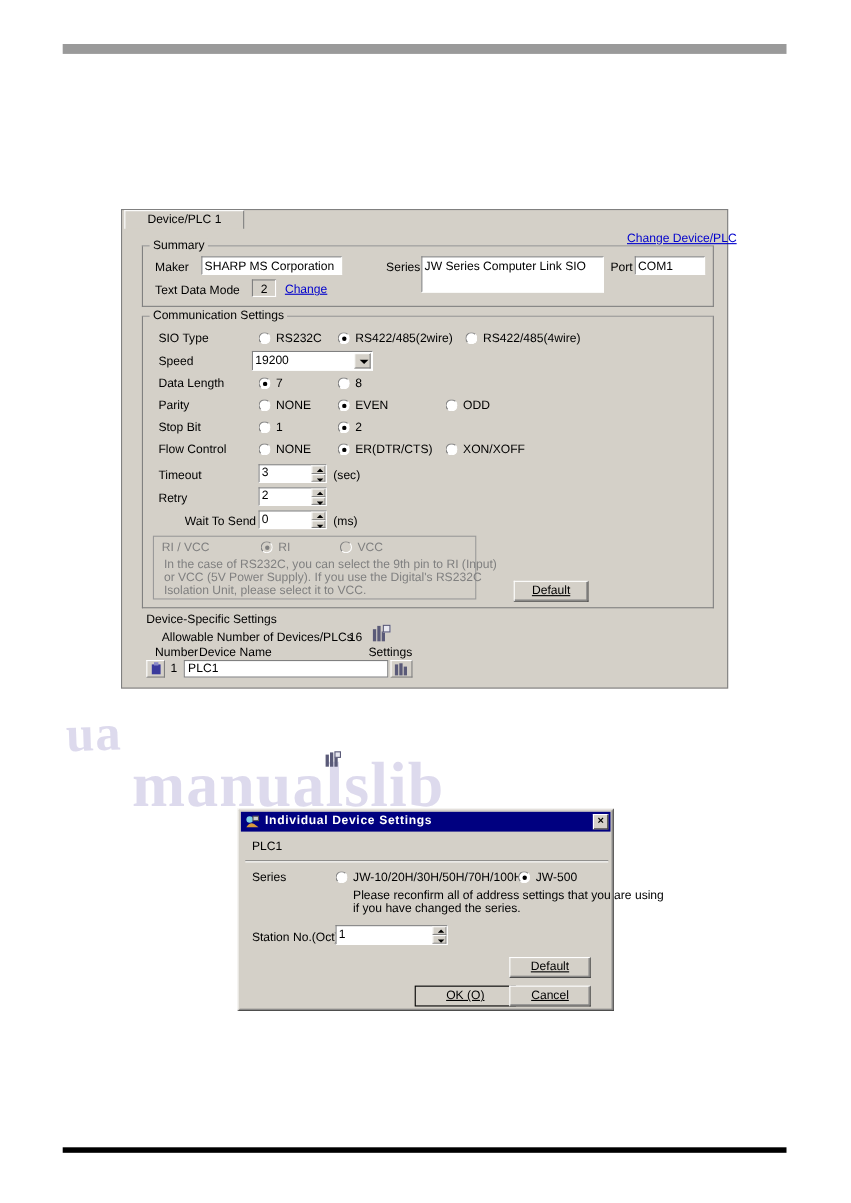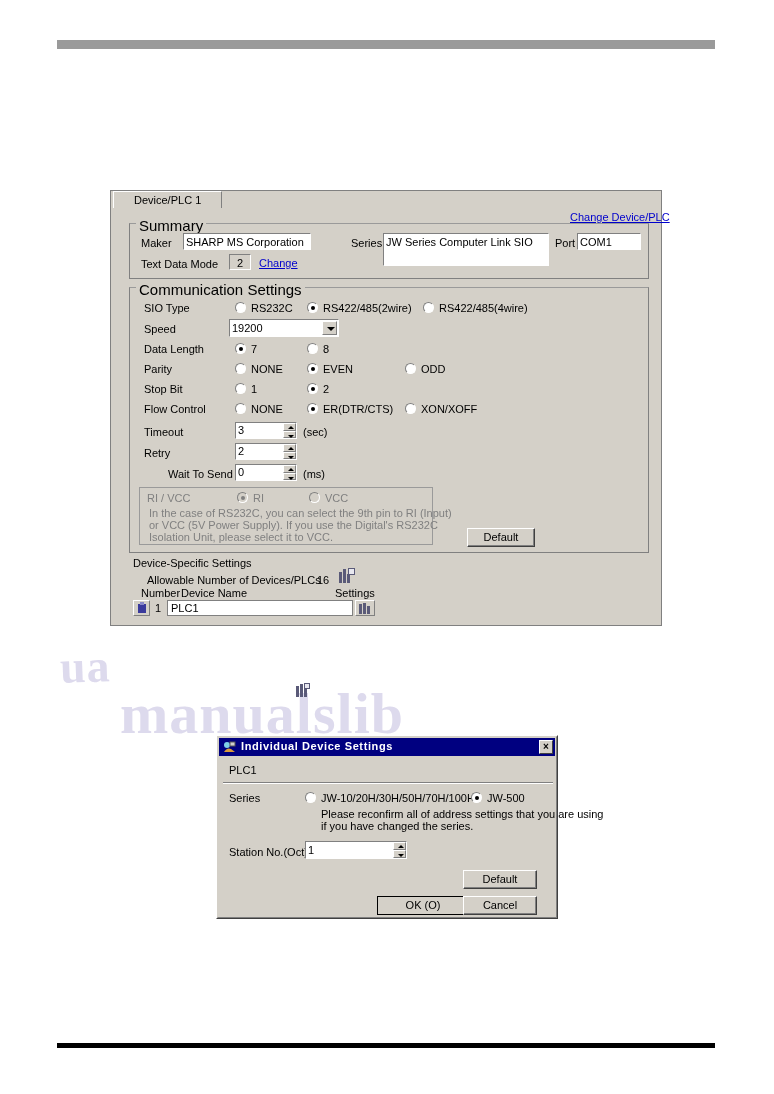--- a/index.html
+++ b/index.html
@@ -34,21 +34,21 @@
   .tabstrip{position:absolute;left:0;top:0;width:100%;height:17px;}
   .tab{
     position:absolute;left:2px;top:0px;height:16px;line-height:16px;
     padding:0 20px;background:#d4d0c8;
     border-left:1px solid #ffffff;border-top:1px solid #ffffff;border-right:1px solid #808080;
     font-size:11px;white-space:nowrap;
   }
 
   .group{position:absolute;border:1px solid #808080;border-top-color:#9a9a9a;}
   .group-label{
-    position:absolute;background:#d4d0c8;padding:0 3px;font-size:15px;
+    position:absolute;background:#d4d0c8;padding:0 3px;font-size:11px;
     top:-7px;left:6px;white-space:nowrap;
   }
 
   .lbl{position:absolute;font-size:11px;white-space:nowrap;color:#000;}
   .lbl.dim{color:#808080;}
 
   .tfield{
     position:absolute;background:#ffffff;box-sizing:border-box;
     border-top:1px solid #808080;border-left:1px solid #808080;
     border-right:1px solid #ffffff;border-bottom:1px solid #ffffff;
@@ -89,21 +89,21 @@
     border-left:1px solid #ffffff;border-top:1px solid #ffffff;
     border-right:1px solid #808080;border-bottom:1px solid #808080;box-sizing:border-box;}
   .combo-btn .arr.d{left:4px;top:5px;border-left-width:4px;border-right-width:4px;border-top-width:4px;}
 
   .btn{position:absolute;box-sizing:border-box;background:#d4d0c8;text-align:center;
     border-left:1px solid #ffffff;border-top:1px solid #ffffff;
     border-right:1px solid #404040;border-bottom:1px solid #404040;
     font-size:11px;color:#000;cursor:pointer;}
   .btn .inner{position:absolute;left:0;top:0;right:0;bottom:0;
     border-right:1px solid #808080;border-bottom:1px solid #808080;box-sizing:border-box;}
-  .btn span.cap{position:relative;display:block;}
+  .btn span.cap{position:relative;display:block;text-decoration:underline;}
   .btn.default-focus{border:1px solid #000000;}
 
   .rivcc-box{position:absolute;border:1px solid #9a9a9a;background:#d4d0c8;}
 
   
   .dev-row{position:absolute;height:16px;}
   .dev-cell{position:absolute;box-sizing:border-box;background:#ffffff;
     border:1px solid #808080;border-right-color:#808080;
     font-size:11px;line-height:14px;padding:0 3px;overflow:hidden;white-space:nowrap;}
   .dev-btn{position:absolute;box-sizing:border-box;background:#d4d0c8;

